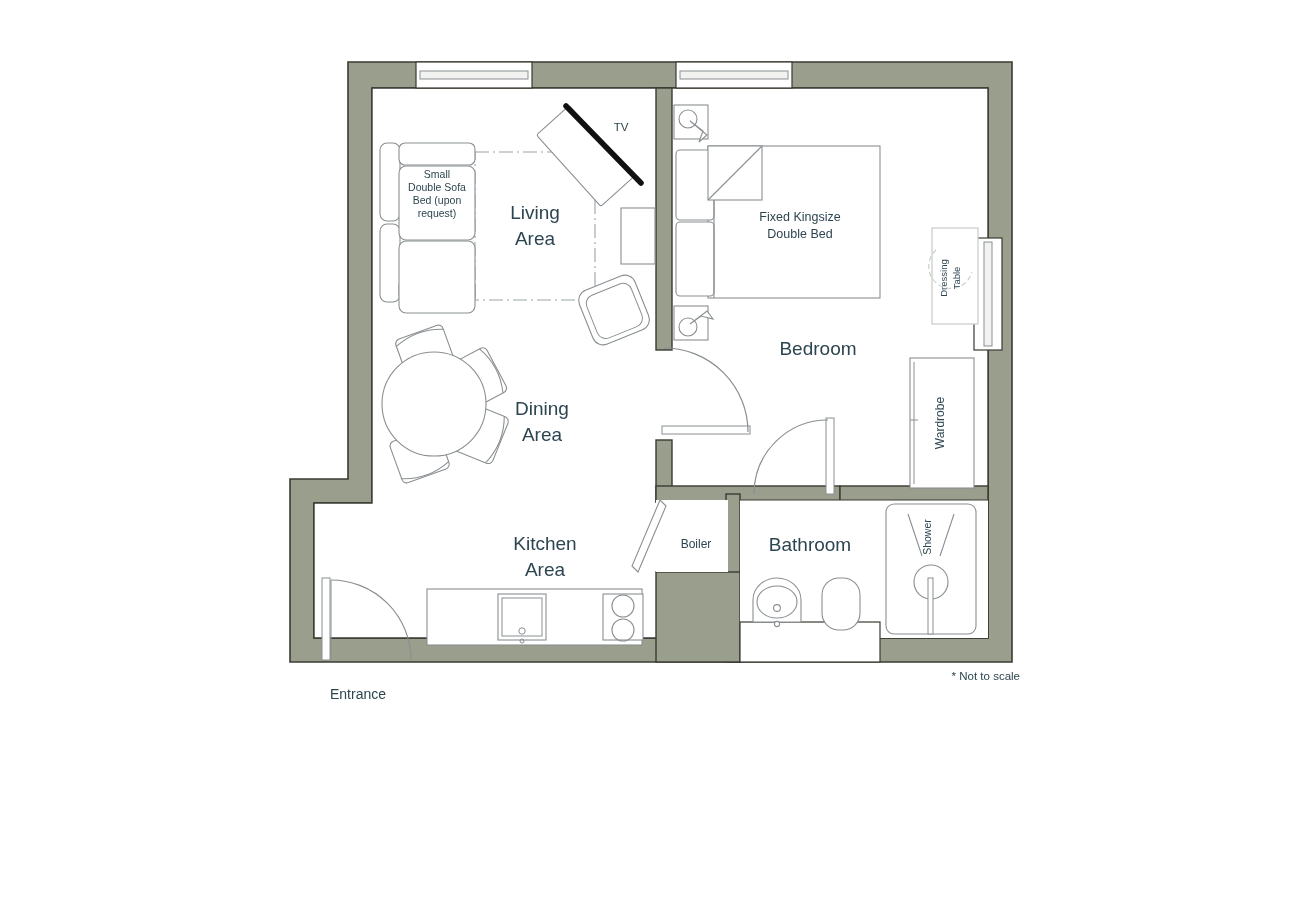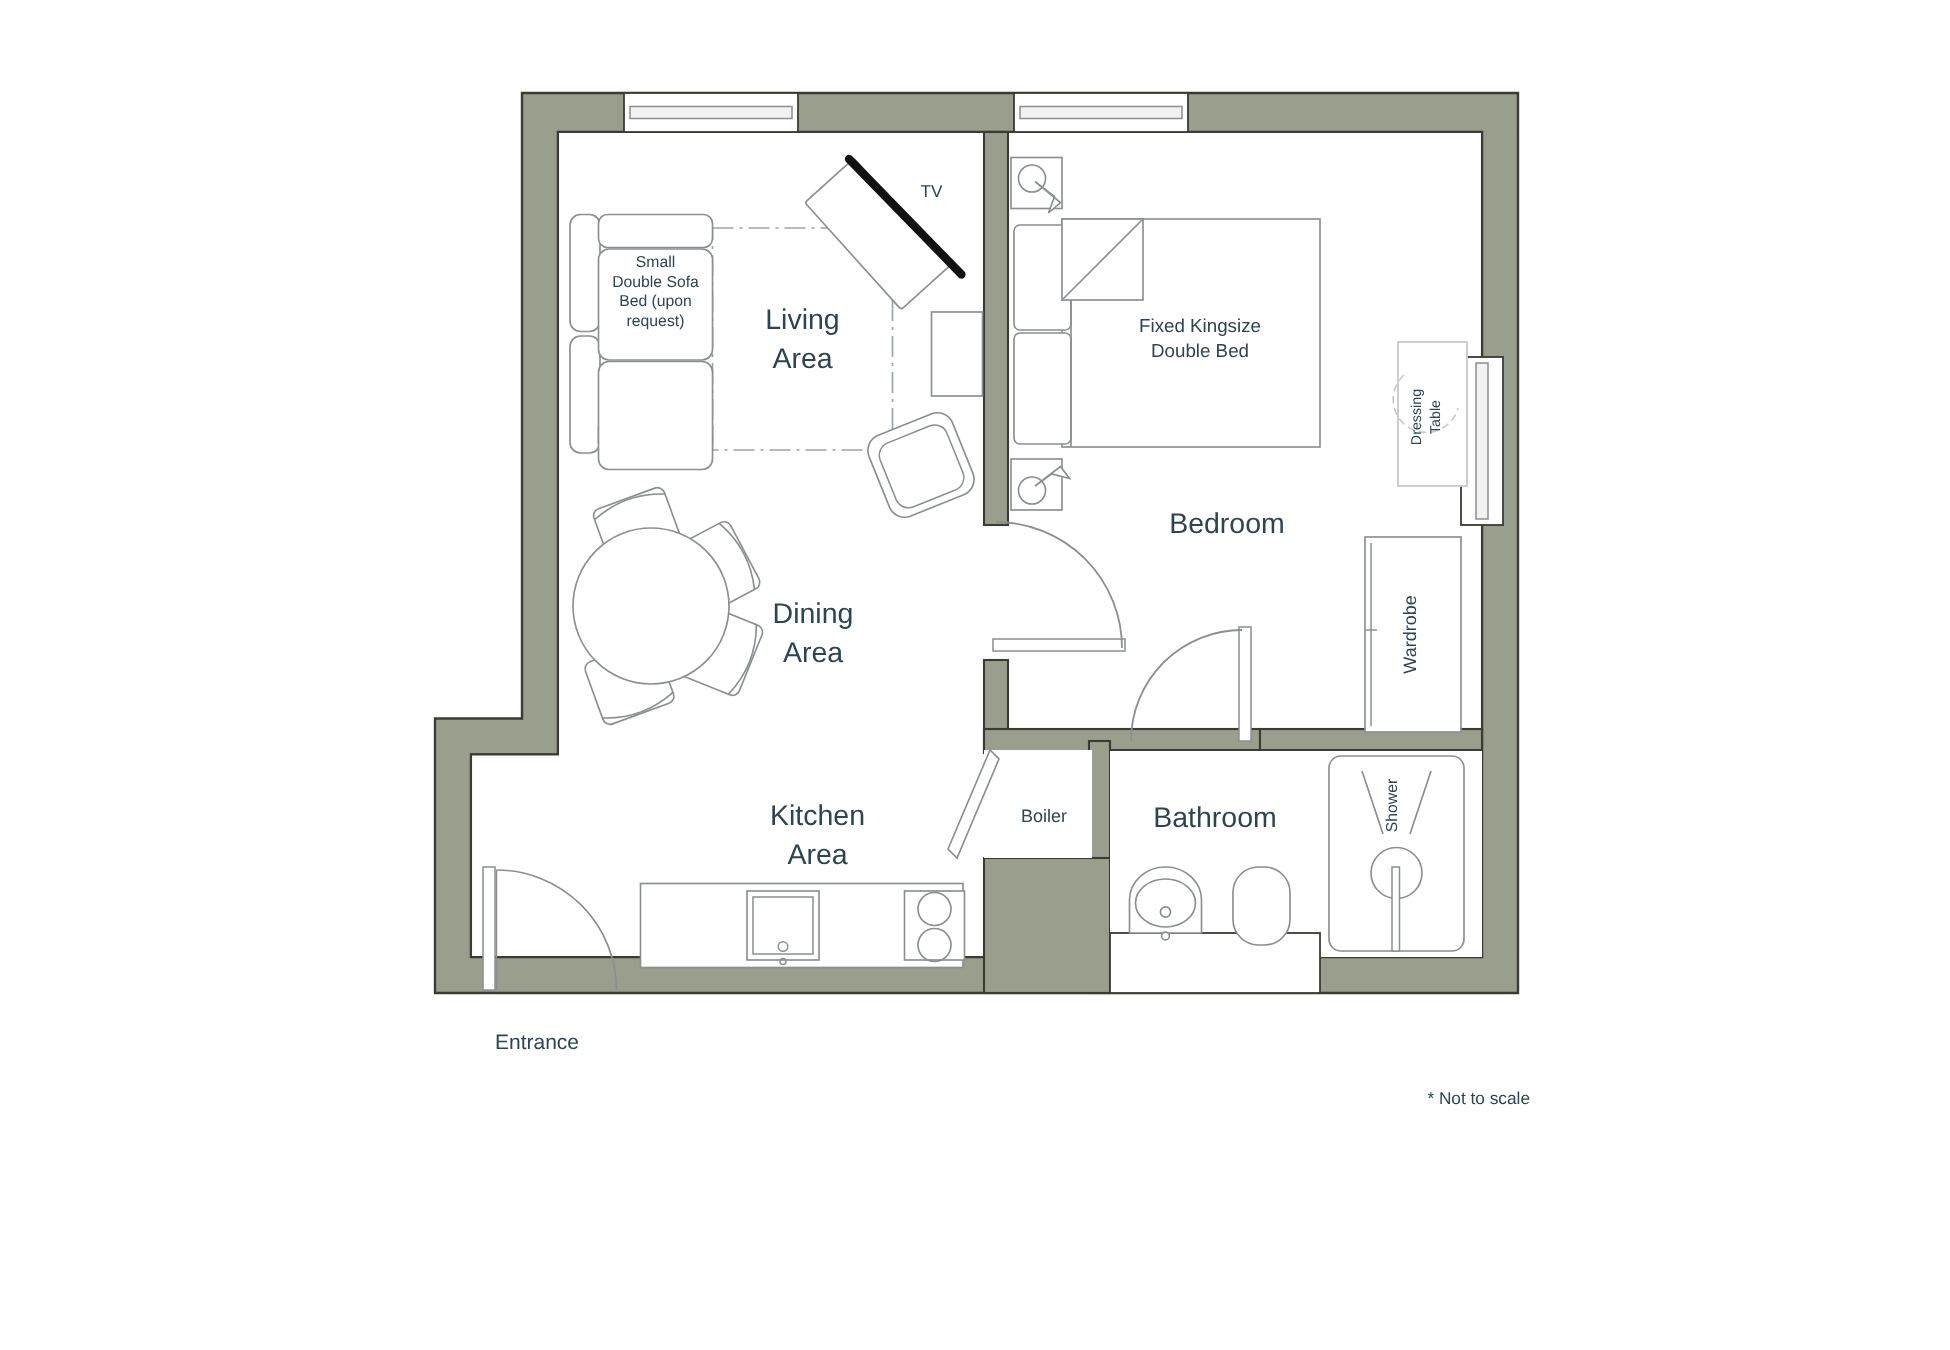--- a/index.html
+++ b/index.html
@@ -30,21 +30,21 @@
   .footer {
     position: absolute;
     left: 0;
     top: 772px;
     width: 1300px;
     height: 100px;
   }
   .notice {
     position: absolute;
     left: 880px;
-    top: 727px;
+    top: 670px;
     width: 140px;
     text-align: right;
     font-size: 11.5px;
     color: #2d4550;
   }
   text { font-family: "Liberation Sans", sans-serif; }
 </style>
 </head>
 <body>
 

